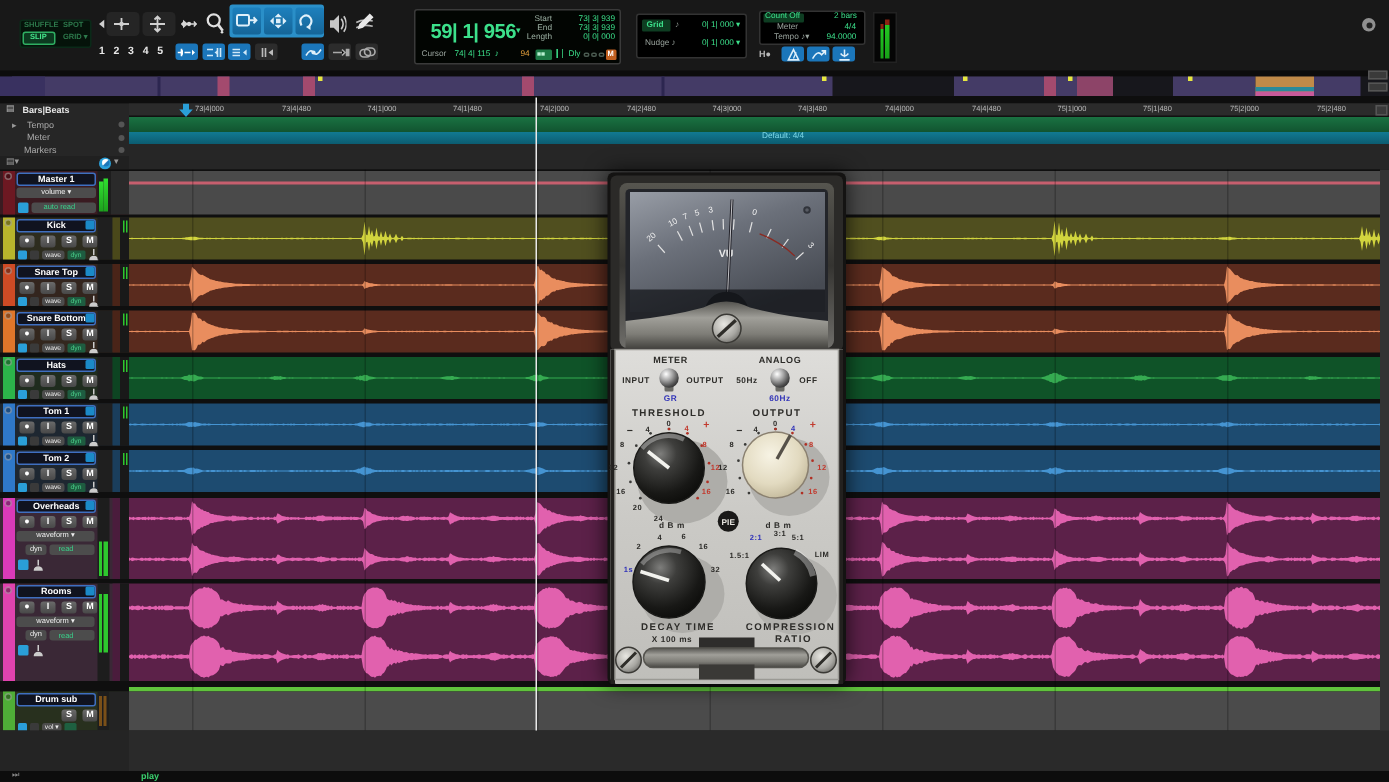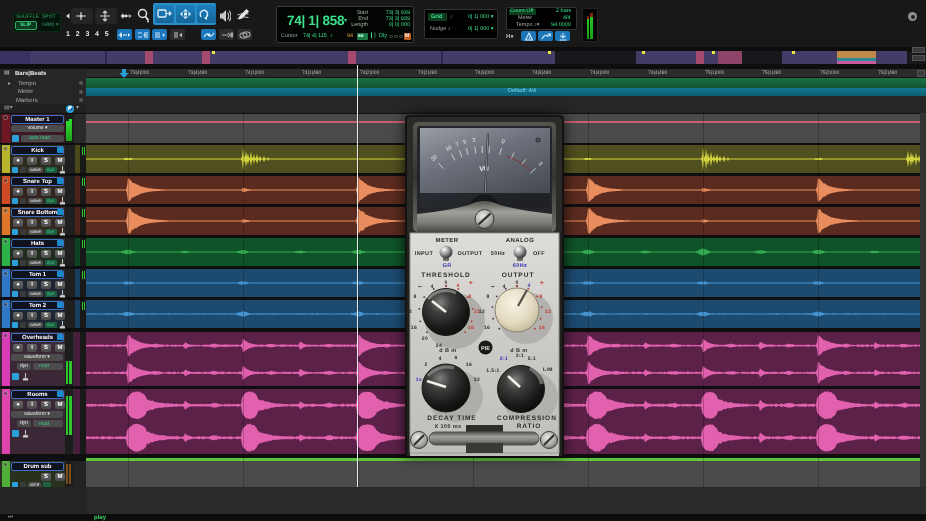--- a/index.html
+++ b/index.html
@@ -109,21 +109,21 @@
       </g>
     </svg>
 <div style="position:absolute;left:237px;top:29px;width:15px;height:11px;background:#2c2c2c;border-radius:2px"></div>
 <svg class="ab" style="left:238px;top:30px" width="14" height="10" viewBox="0 0 14 10">
       <g stroke-width="1.1">
         <rect x="2" y="3" width="7" height="5" rx="2.5" fill="none" stroke="#aaa"></rect>
         <rect x="5" y="2" width="7" height="5" rx="2.5" fill="none" stroke="#aaa"></rect>
       </g>
     </svg>
 <div style="position:absolute;left:276px;top:6px;width:138px;height:37px;background:#020502;border:1px solid #3a3a3a;border-radius:2px"></div>
-<div class="t" style="left:287px;top:14px;font-size:13.5px;color:#3ce08b;font-weight:bold;letter-spacing:-0.3px">74| 1| 858</div>
+<div class="t" style="left:287px;top:14px;font-size:13.5px;color:#3ce08b;font-weight:bold;letter-spacing:-0.3px">59| 1| 956</div>
 <div class="t" style="left:344px;top:18px;font-size:6px;color:#3ce08b">▾</div>
 <div class="t" style="left:344px;top:11px;width:24px;font-size:5.5px;color:#9fb3a6;text-align:right">Start</div>
 <div class="t" style="left:378px;top:11px;width:32px;font-size:5.5px;color:#3ce08b;text-align:right">73| 3| 939</div>
 <div class="t" style="left:344px;top:17px;width:24px;font-size:5.5px;color:#9fb3a6;text-align:right">End</div>
 <div class="t" style="left:378px;top:17px;width:32px;font-size:5.5px;color:#3ce08b;text-align:right">73| 3| 939</div>
 <div class="t" style="left:344px;top:23px;width:24px;font-size:5.5px;color:#9fb3a6;text-align:right">Length</div>
 <div class="t" style="left:378px;top:23px;width:32px;font-size:5.5px;color:#3ce08b;text-align:right">0| 0| 000</div>
 <div class="t" style="left:281px;top:34px;font-size:5.5px;color:#9aa49e">Cursor</div>
 <div class="t" style="left:303px;top:34px;font-size:5.5px;color:#3ce08b">74| 4| 115&nbsp;&nbsp;♪</div>
 <div class="t" style="left:347px;top:34px;font-size:5.5px;color:#e8a23c">94</div>

